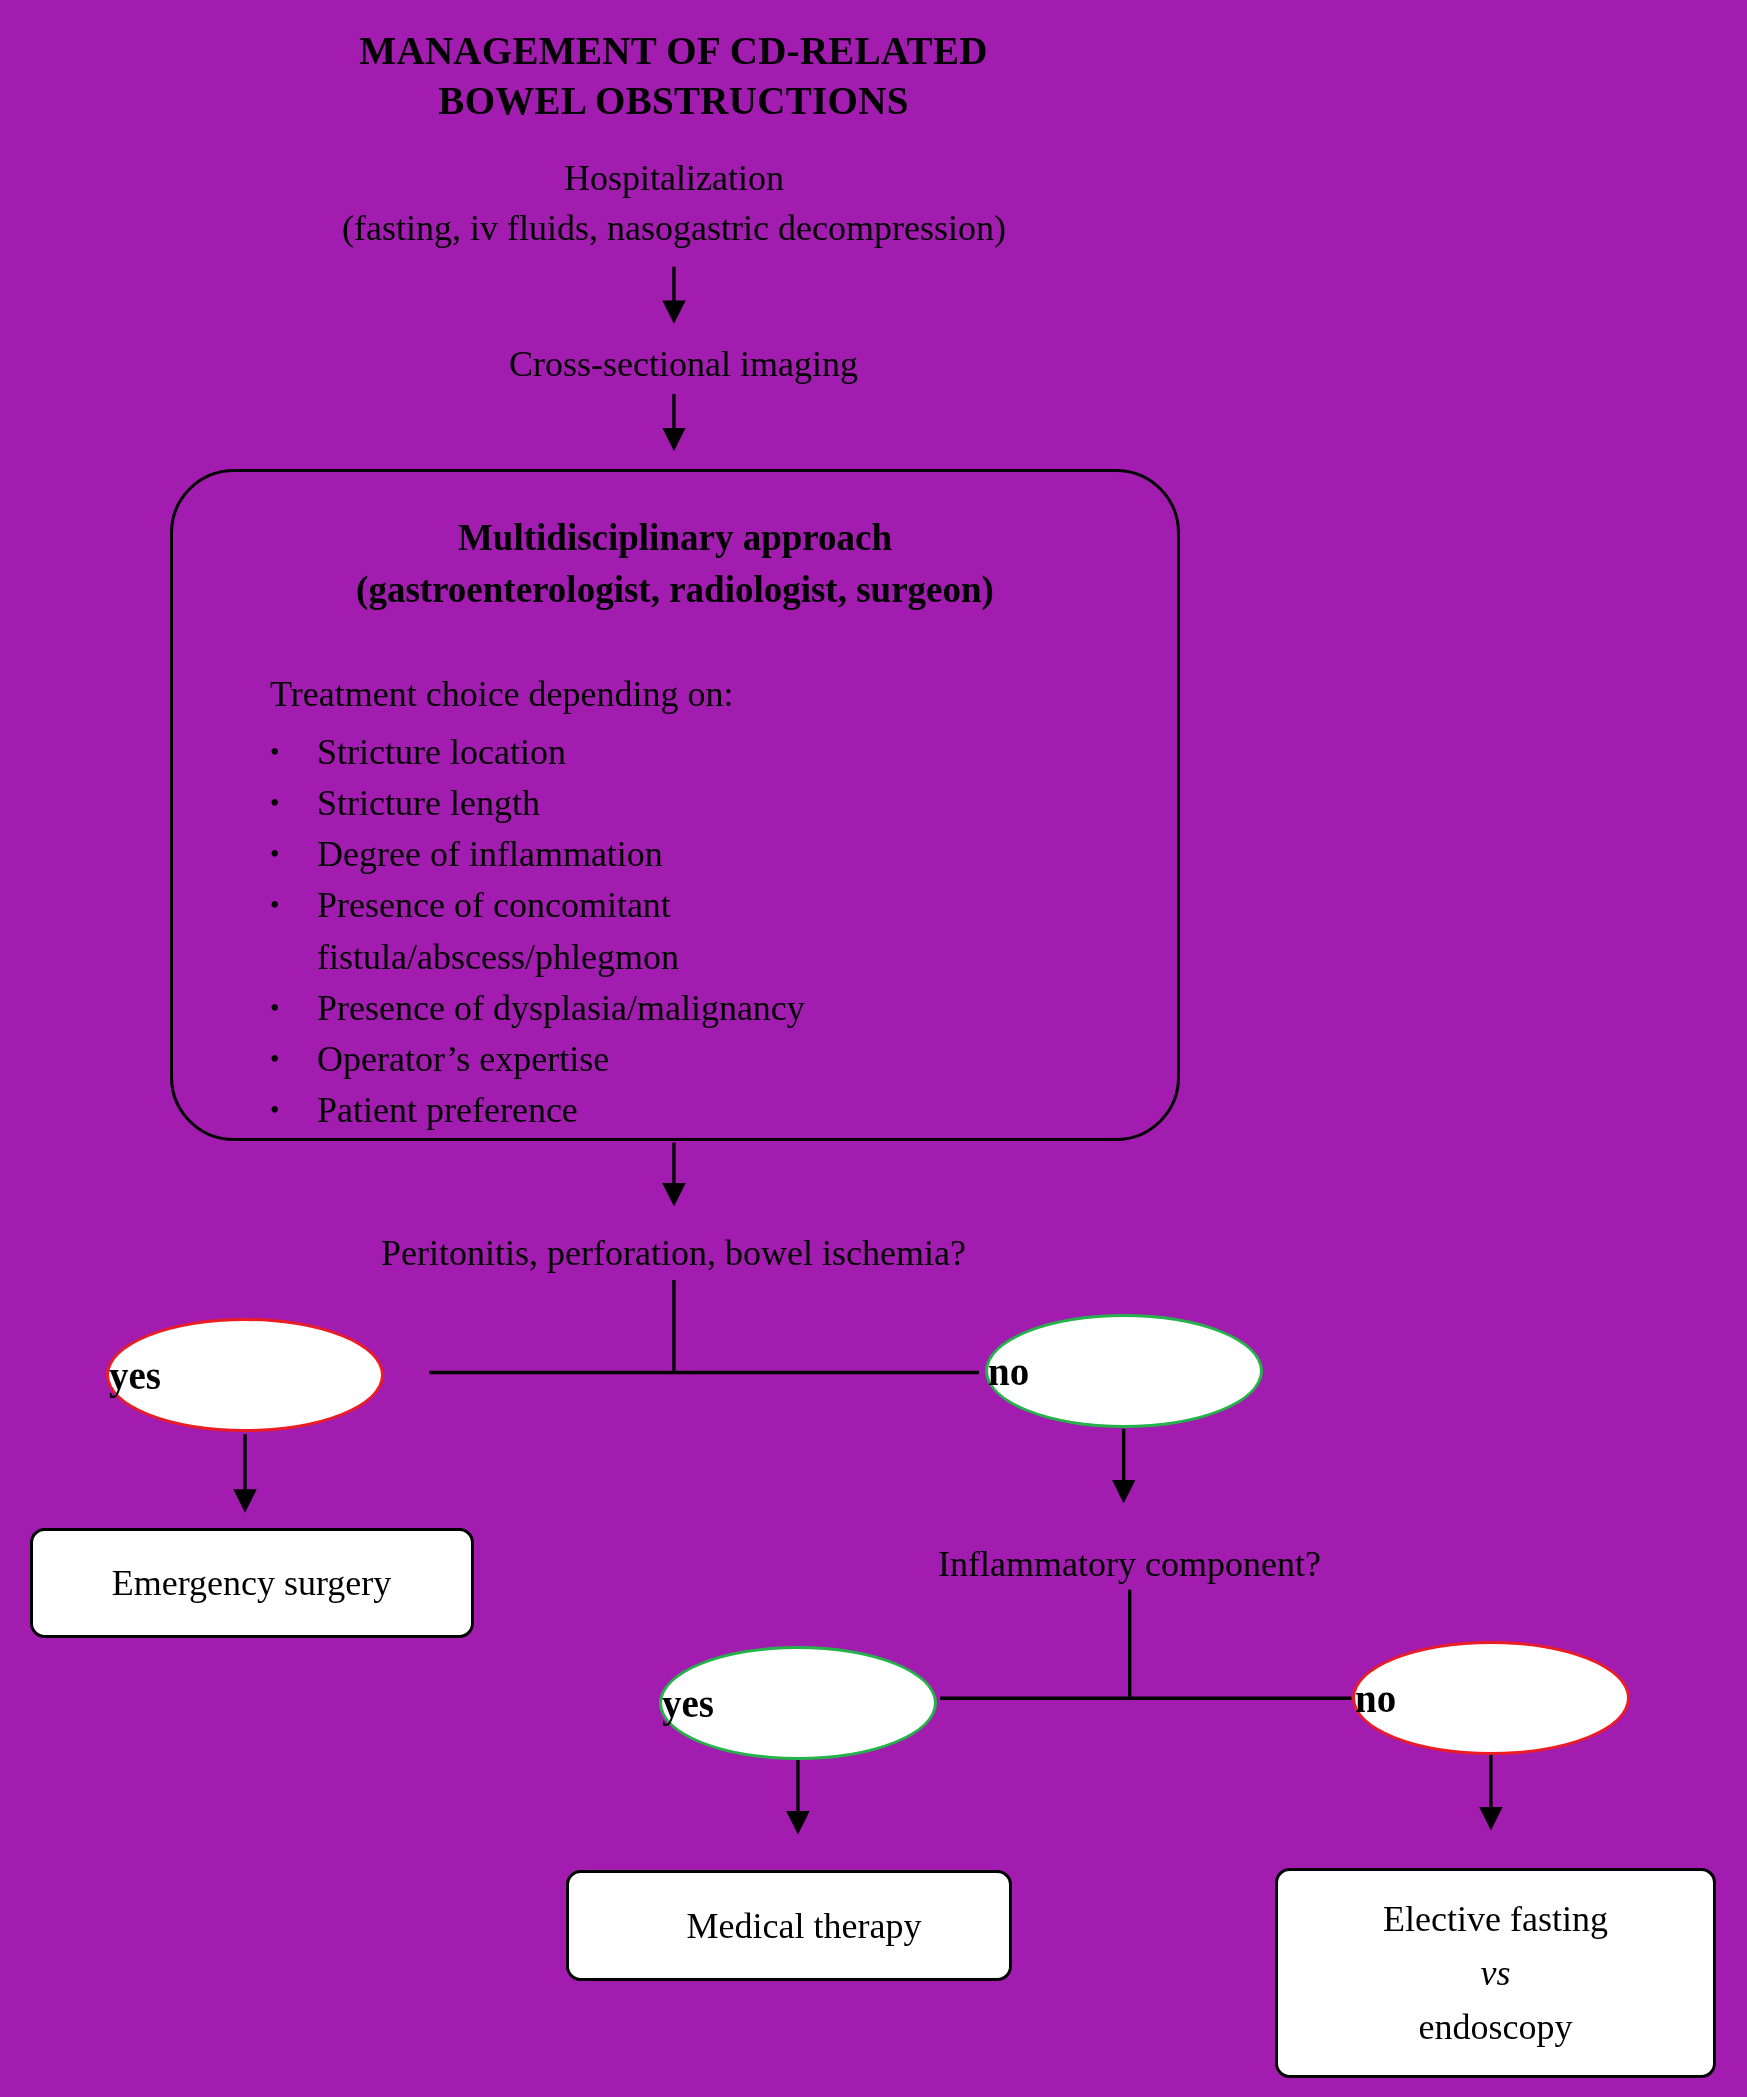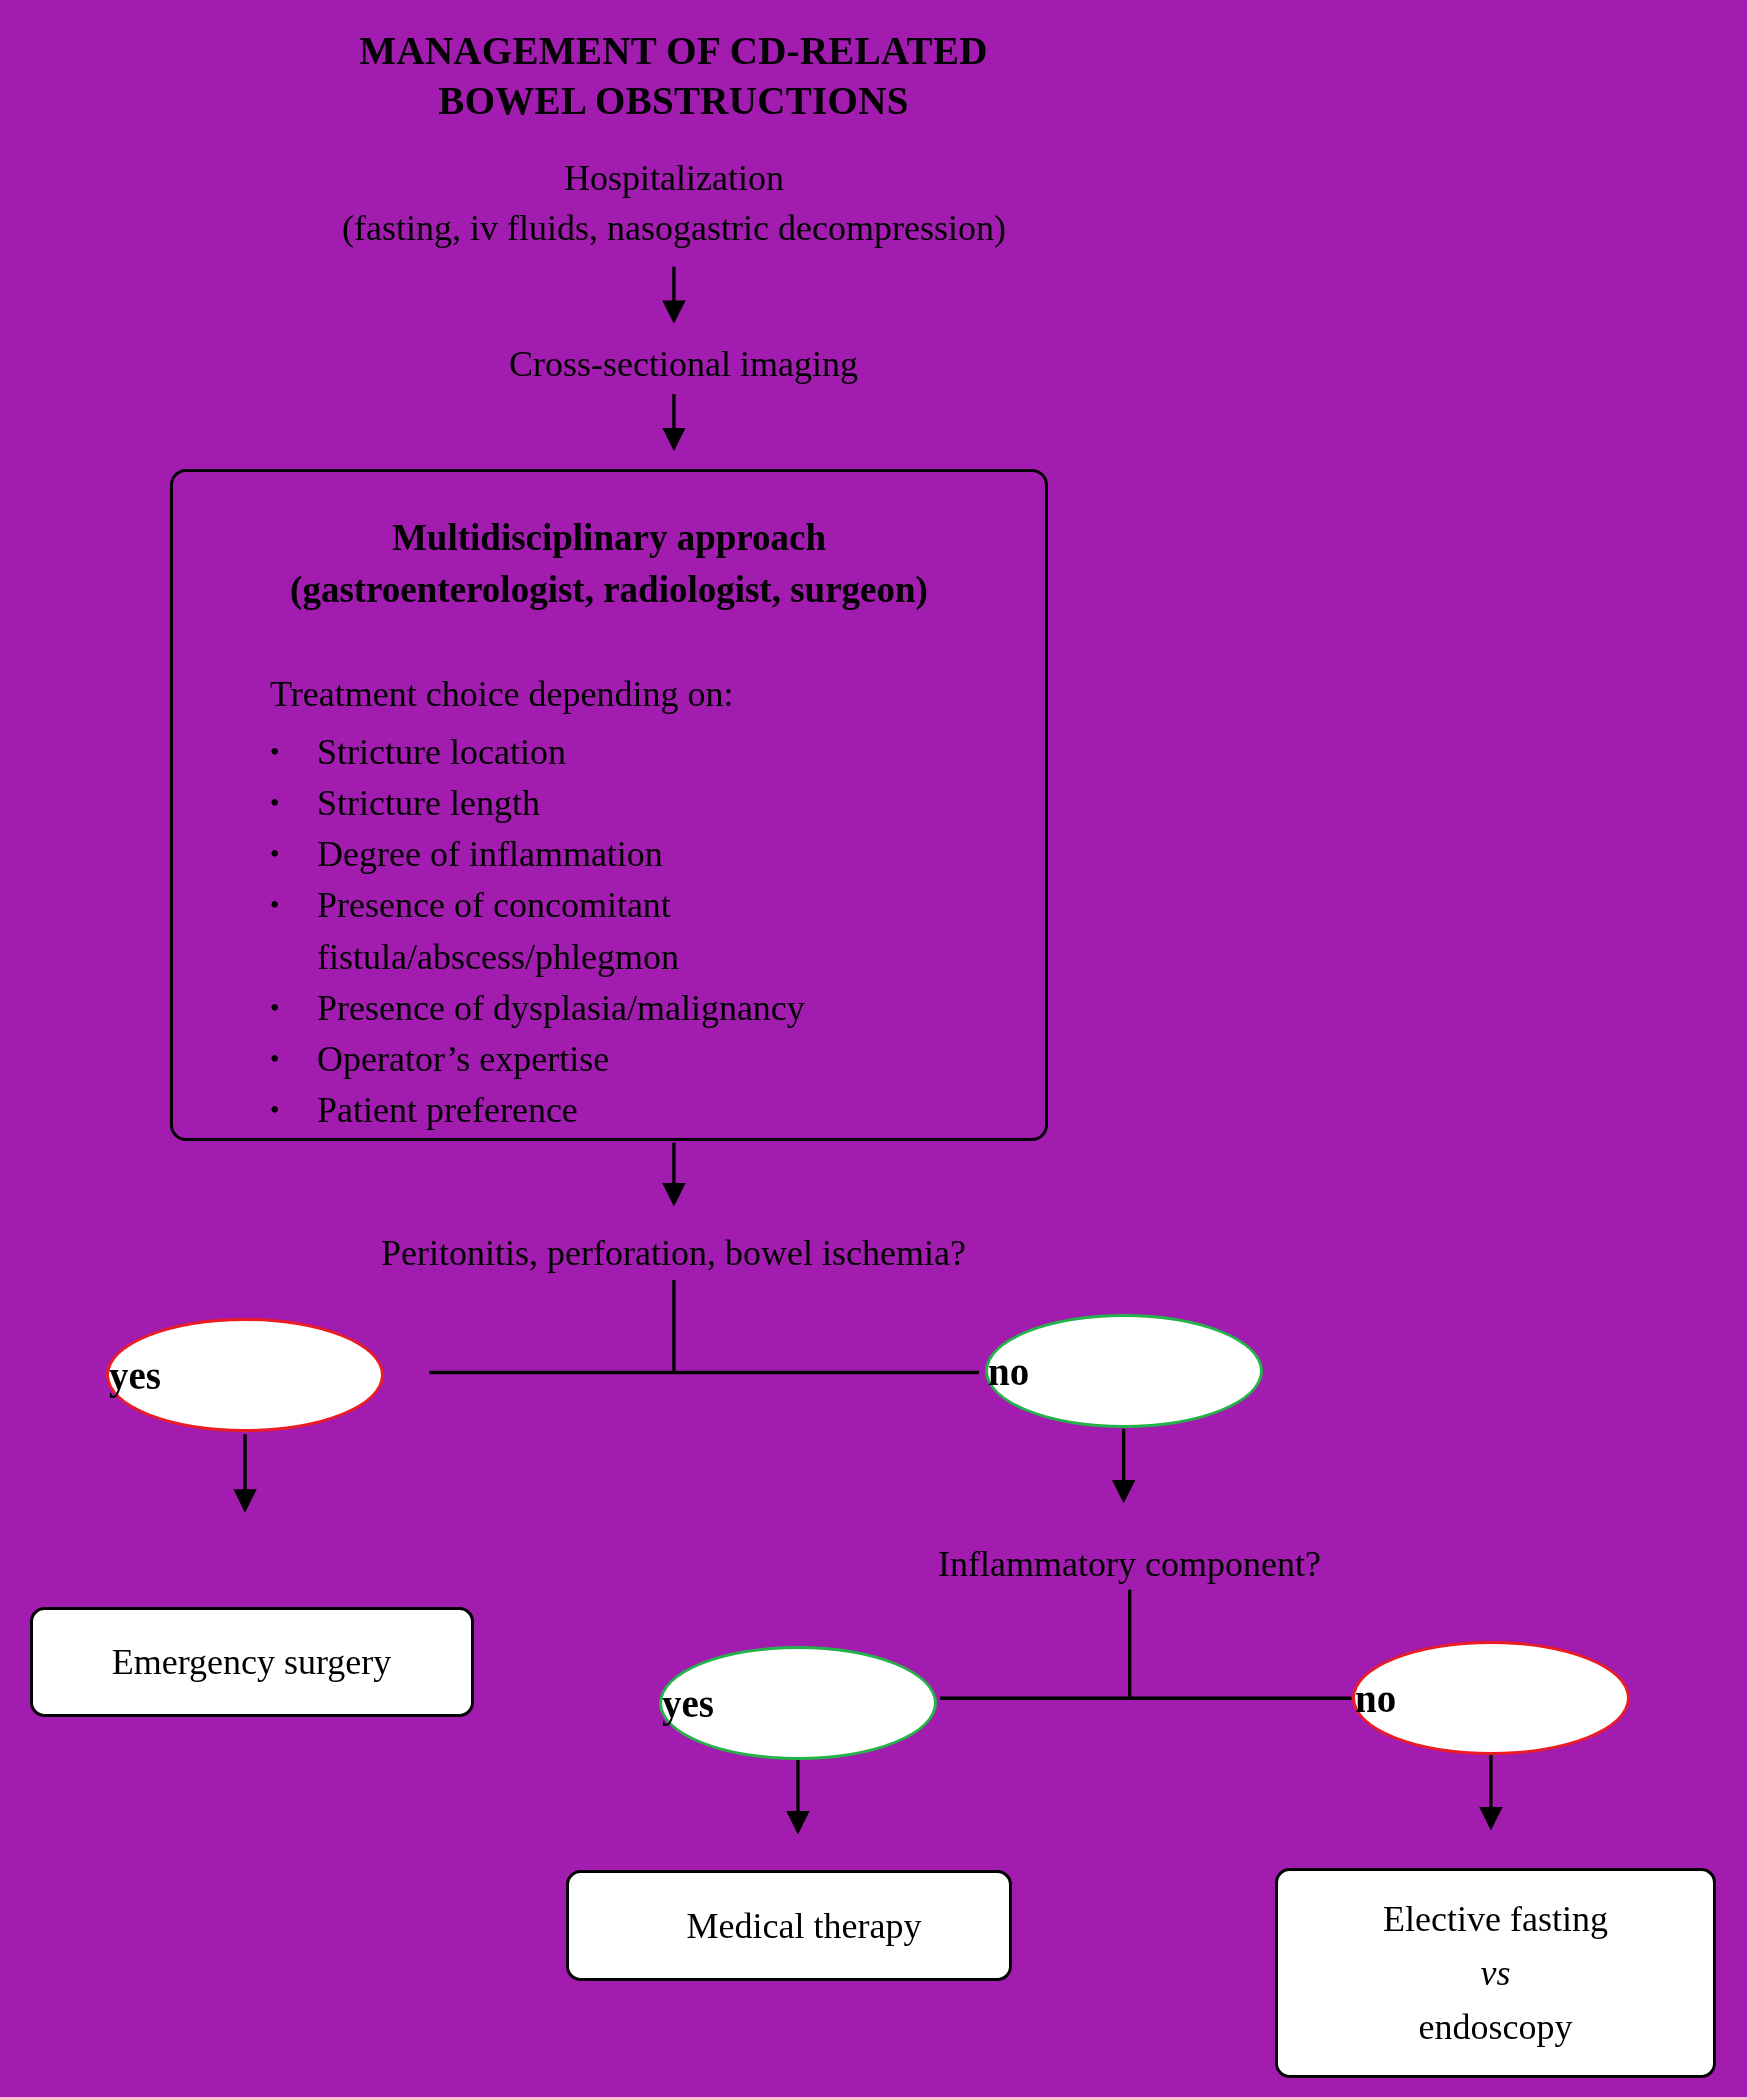--- a/index.html
+++ b/index.html
@@ -79,21 +79,21 @@
     <div>BOWEL OBSTRUCTIONS</div>
   </div>
 
   <div class="abs centered txt" style="left:104px;top:153px;width:1140px;">
     <div>Hospitalization</div>
     <div>(fasting, iv fluids, nasogastric decompression)</div>
   </div>
 
   <div class="abs centered txt" style="left:181px;top:339px;width:1005px;text-align:center;">Cross-sectional imaging</div>
 
-  <div class="abs bigbox" style="left:170px;top:469px;width:878px;height:672px;border-radius:16px;">
+  <div class="abs bigbox" style="left:170px;top:469px;width:1010px;height:672px;">
     <div class="heading">
       <div>Multidisciplinary approach</div>
       <div>(gastroenterologist, radiologist, surgeon)</div>
     </div>
     <div class="intro">Treatment choice depending on:</div>
     <ul class="bullets">
       <li>
           <span class="b">•</span>
           <span class="t">Stricture location</span>
         </li>
@@ -128,21 +128,21 @@
   <div class="abs centered txt" style="left:171px;top:1228px;width:1005px;">Peritonitis, perforation, bowel ischemia?</div>
 
   <div class="abs ellipse" style="left:106px;top:1318px;width:278px;height:114px;border:3.4px solid #ec1c24;">
     <span>yes</span>
   </div>
 
   <div class="abs ellipse" style="left:985px;top:1314px;width:278px;height:114px;border:3.4px solid #26b24b;">
     <span>no</span>
   </div>
 
-  <div class="abs node" style="left:29.5px;top:1607px;width:444px;height:110px;">
+  <div class="abs node" style="left:29.5px;top:1528px;width:444px;height:110px;">
     <span>Emergency surgery</span>
   </div>
 
   <div class="abs centered txt" style="left:724px;top:1539px;width:811px;">Inflammatory component?</div>
 
   <div class="abs ellipse" style="left:659px;top:1646px;width:278px;height:114px;border:3.4px solid #26b24b;">
     <span>yes</span>
   </div>
 
   <div class="abs ellipse" style="left:1352px;top:1641px;width:278px;height:114px;border:3.4px solid #ec1c24;">

